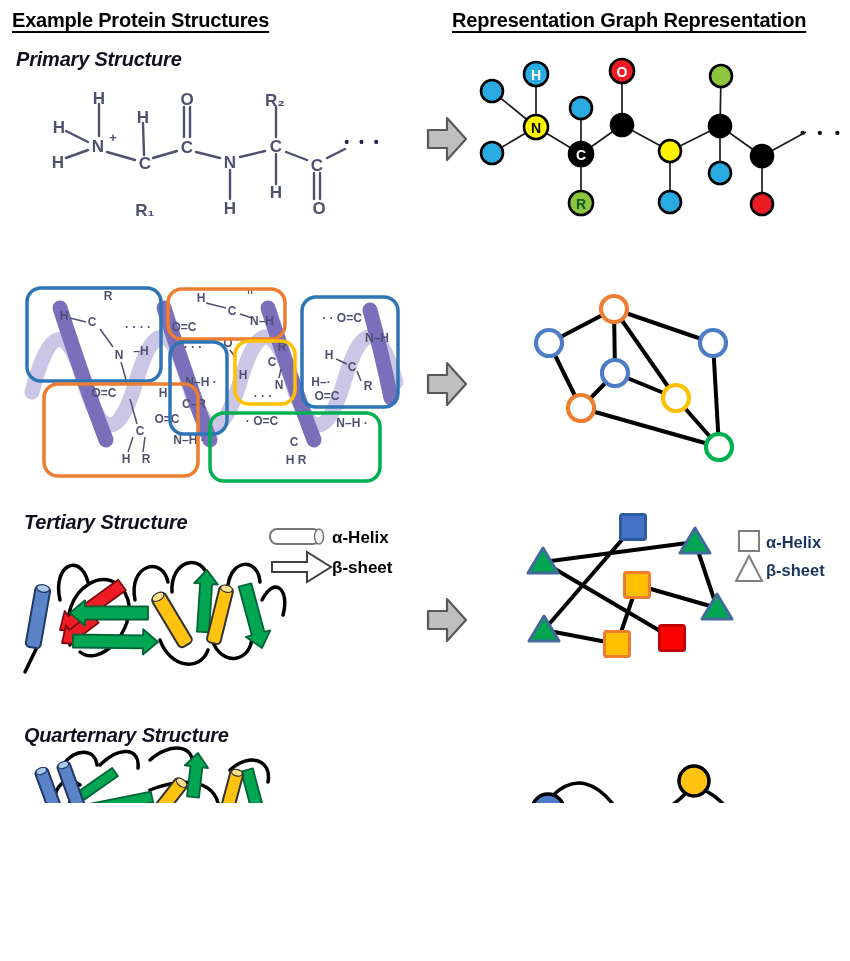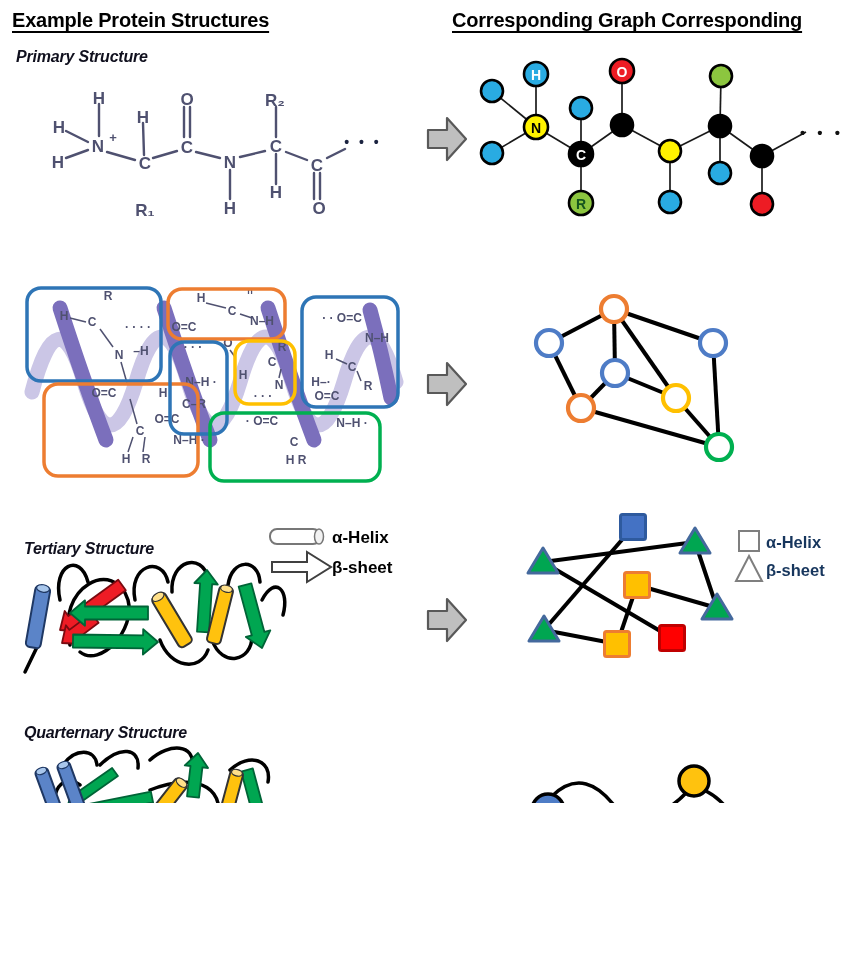--- a/index.html
+++ b/index.html
@@ -1,34 +1,34 @@
 <!DOCTYPE html>
 <html><head>
 <meta charset="utf-8">
 <style>
   html,body{margin:0;padding:0;background:#fff;}
   .page{position:relative;width:850px;height:803px;background:#fff;overflow:hidden;
         font-family:"Liberation Sans",sans-serif;text-decoration:underline;}
   .hdr{position:absolute;font-weight:bold;font-size:20px;color:#000;
        text-decoration:underline;text-decoration-thickness:2px;text-underline-offset:4px;
        letter-spacing:-0.2px;white-space:nowrap;}
-  .sec{position:absolute;font-weight:bold;font-style:italic;font-size:16px;color:#10101e;
+  .sec{position:absolute;font-weight:bold;font-style:italic;font-size:20px;color:#10101e;
        white-space:nowrap;letter-spacing:-0.2px;}
   svg{position:absolute;left:0;top:0;}
   text{font-family:"Liberation Sans",sans-serif;}
 </style>
 </head>
 <body>
 
 <div class="page">
   <div class="hdr" style="left:12px;top:9px;">Example Protein Structures</div>
-  <div class="hdr" style="left:452px;top:9px;">Corresponding Graph Corresponding</div>
+  <div class="hdr" style="left:452px;top:9px;">Representation Graph Representation</div>
 
   <div class="sec" style="left:16px;top:48px;">Primary Structure</div>
-  <div class="sec" style="left:24px;top:511px;margin-top:29px;">Tertiary Structure</div>
+  <div class="sec" style="left:24px;top:511px;">Tertiary Structure</div>
   <div class="sec" style="left:24px;top:724px;">Quarternary Structure</div>
 
   <svg id="fig" width="850" height="961" viewBox="0 0 850 961">
     <g id="g-flow-arrows">
         <path d="M0,12 H19 V0 L38,21 L19,42 V30 H0 Z" transform="translate(428,118)" fill="#BFBFBF" stroke="#595959" stroke-width="2.2" stroke-linejoin="round"></path>
         <path d="M0,12 H19 V0 L38,21 L19,42 V30 H0 Z" transform="translate(428,363)" fill="#BFBFBF" stroke="#595959" stroke-width="2.2" stroke-linejoin="round"></path>
         <path d="M0,12 H19 V0 L38,21 L19,42 V30 H0 Z" transform="translate(428,599)" fill="#BFBFBF" stroke="#595959" stroke-width="2.2" stroke-linejoin="round"></path>
         <path d="M0,12 H19 V0 L38,21 L19,42 V30 H0 Z" transform="translate(428,821)" fill="#BFBFBF" stroke="#595959" stroke-width="2.2" stroke-linejoin="round"></path>
       </g>
     <g id="g-primary-chem">

